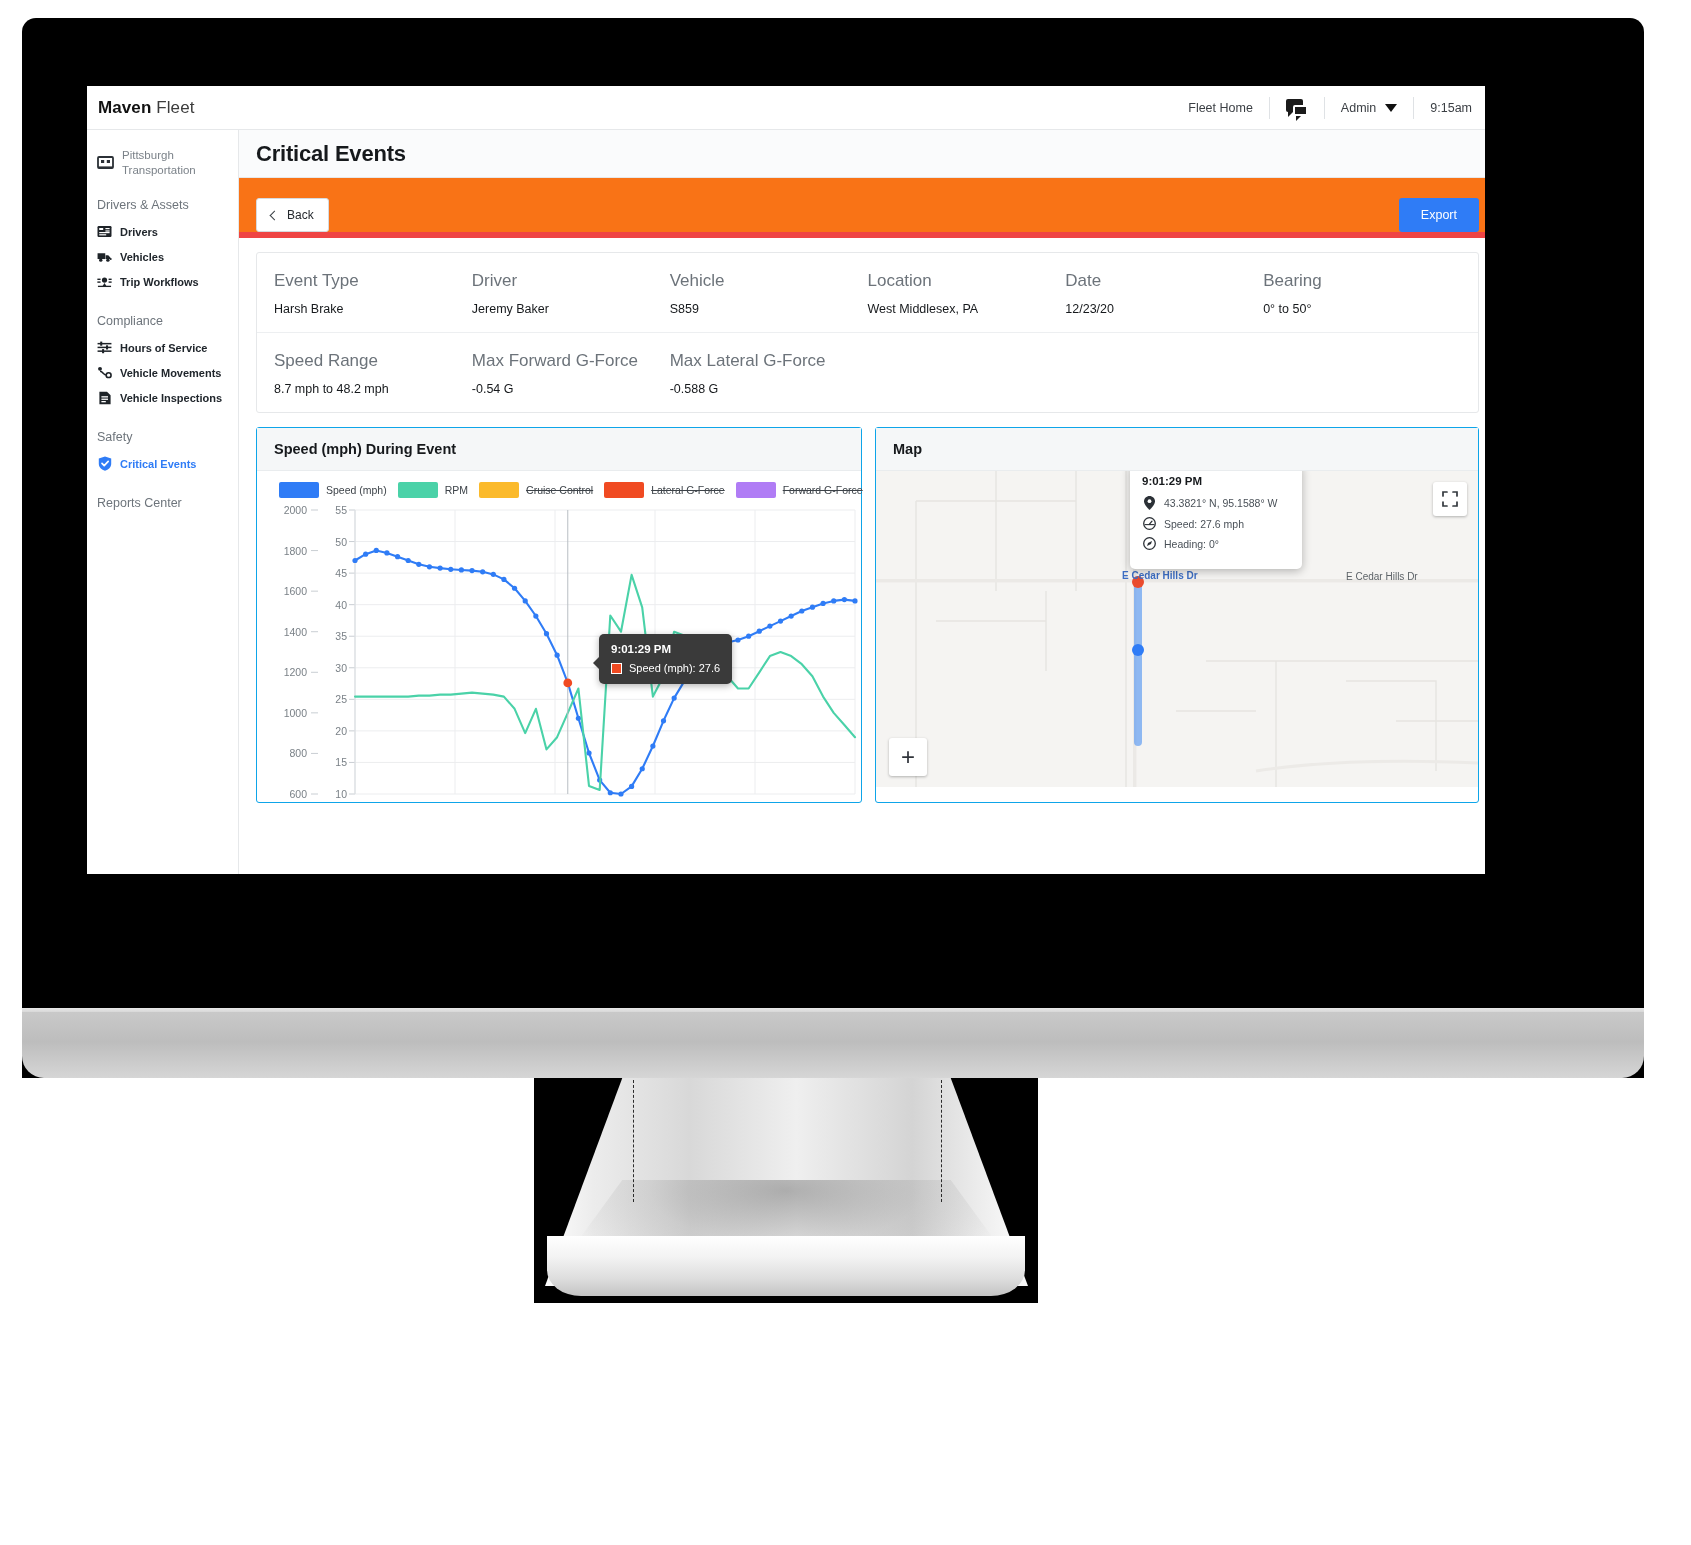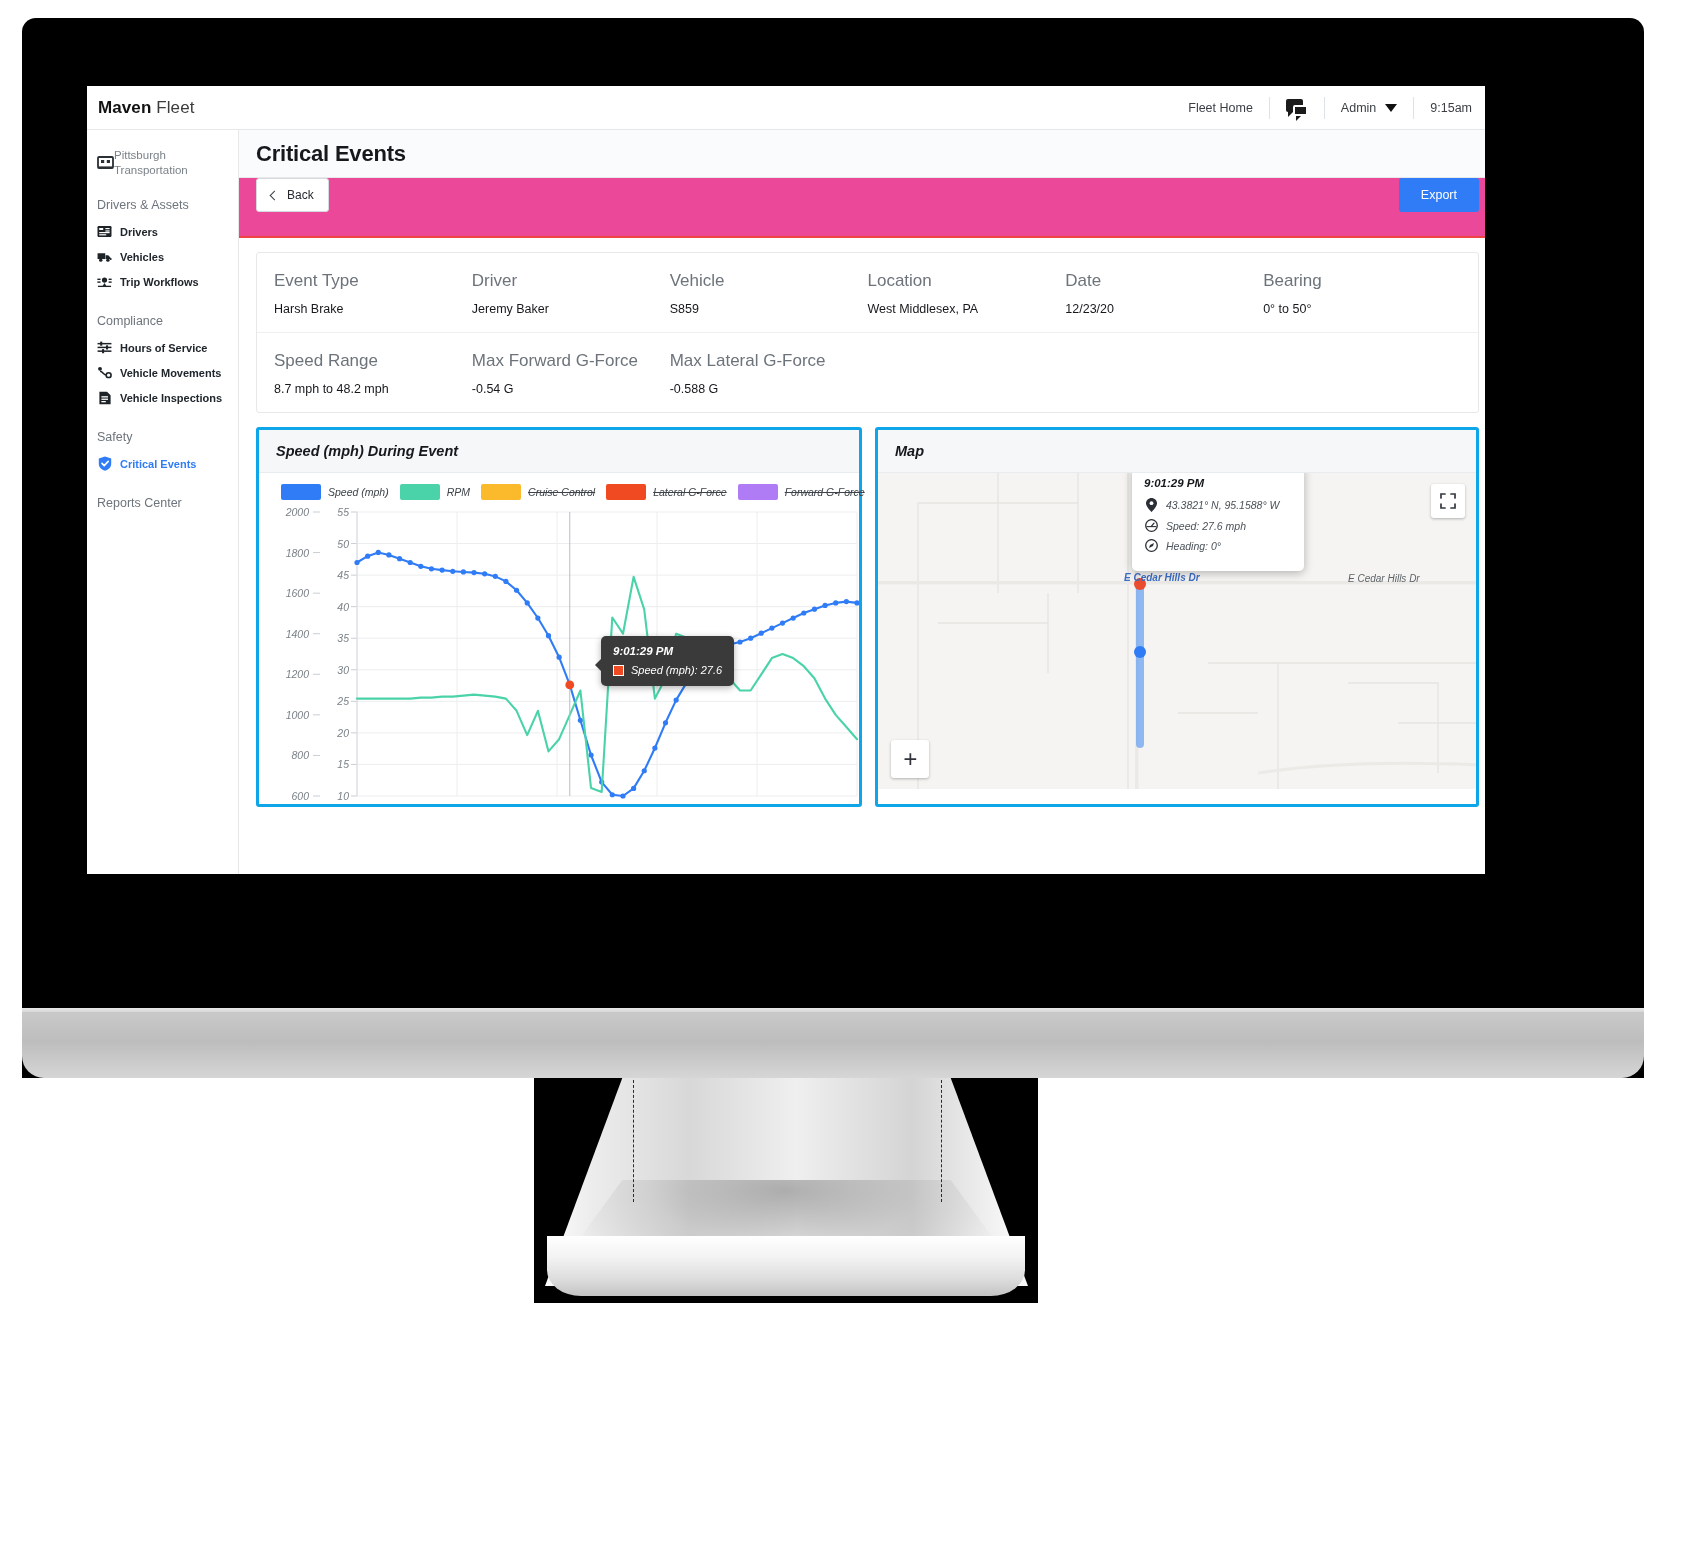--- a/index.html
+++ b/index.html
@@ -89,42 +89,42 @@
   .caret { width:0;height:0;border-left:6px solid transparent;border-right:6px solid transparent;border-top:8px solid #111; margin-left:9px; }
 
   .body-row { display:flex; height: 744px; }
 
   
   .sidebar {
     width: 152px; flex: 0 0 152px;
     background:#fff; border-right:1px solid #e6e8ea;
     padding-top: 14px;
   }
-  .org { display:flex; align-items:flex-start; padding: 4px 10px 0 10px; }
+  .org { display:flex; align-items:flex-start; gap:8px; padding: 4px 10px 0 10px; }
   .org-icon { width:17px; height:16px; flex:0 0 17px; margin-top:6px; position:relative; }
   .org-icon svg { display:block; }
   .org-name { font-size:11.5px; line-height:15px; color:#7b8289; }
   .nav-group { font-size:12.5px; color:#6d747b; padding: 20px 0 7px 10px; }
   .nav-item { display:flex; align-items:center; gap:8px; padding: 5px 0 5px 10px; cursor:pointer; }
   .nav-item .lbl { font-size:11px; font-weight:700; color:#20262c; }
   .nav-item.active .lbl { color:#2f7cf6; }
   .nav-ico { width:15px; height:15px; flex:0 0 15px; display:flex; align-items:center; justify-content:center; }
   .nav-ico svg { display:block; }
   .nav-plain { font-size:12.5px; color:#6d747b; padding: 20px 0 6px 10px; cursor:pointer; }
 
   
   .content { flex:1; background:#fff; display:flex; flex-direction:column; }
   .page-head {
     height:48px; background:#fafbfc; border-bottom:1px solid #e6e8ea;
     display:flex; align-items:center; padding-left:17px;
   }
   .page-title { font-size:22px; font-weight:700; color:#16191c; letter-spacing:-.2px; }
   .action-bar {
-    height:60px; border-bottom:2px solid #ef4444; background:#ec4899;
-    display:flex; align-items:flex-start; padding: 0 17px;
+    height:60px; border-bottom:6px solid #ef4444; background:#f97316;
+    display:flex; align-items:flex-end; padding: 0 17px;
   }
   .btn-back {
     display:flex; align-items:center; gap:9px;
     height:34px; padding: 0 14px; border:1px solid #d6dade; border-radius:3px;
     background:#fff; font-size:12px; color:#25292e; cursor:pointer;
   }
   .chev { width:7px; height:7px; border-left:1.6px solid #3a3f45; border-bottom:1.6px solid #3a3f45; transform: rotate(45deg); }
   .btn-export {
     margin-left:auto; height:34px; padding: 0 22px; border:0; border-radius:3px;
     background:#2f7cf6; color:#fff; font-size:12.5px; cursor:pointer;
@@ -140,21 +140,21 @@
   }
   .summary-grid {
     display:grid; grid-template-columns: repeat(6, 1fr);
     padding: 18px 17px 16px 17px;
   }
   .summary-grid.row2 { grid-template-columns: repeat(6, 1fr); border-top:1px solid #edeff1; }
   .fld-label { font-size:17px; color:#6c737a; margin-bottom:11px; }
   .fld-value { font-size:12.5px; color:#16191c; }
 
   .panels { display:flex; gap:13px; margin-top:14px; }
-  .panel { border:3px solid #0ea5e9; border-radius:3px; background:#fff;font-style:italic; }
+  .panel { border:1px solid #0ea5e9; border-radius:3px; background:#fff; }
   .panel.speed { width: 606px; }
   .panel.map { width: 604px; }
   .panel-head { background:#f5f7f8; border-bottom:1px solid #e9ecee; padding:13px 17px; font-size:14.5px; font-weight:700; color:#16191c; }
 
   
   .legend { display:flex; align-items:center; gap:0; padding: 11px 0 4px 22px; }
   .lg { display:flex; align-items:center; gap:7px; margin-right:11px; cursor:pointer; }
   .lg .sw { width:40px; height:16px; border-radius:2px; }
   .lg .tx { font-size:10.5px; color:#3d4349; white-space:nowrap; }
   .lg.off .tx { text-decoration: line-through; color:#3d4349; }

